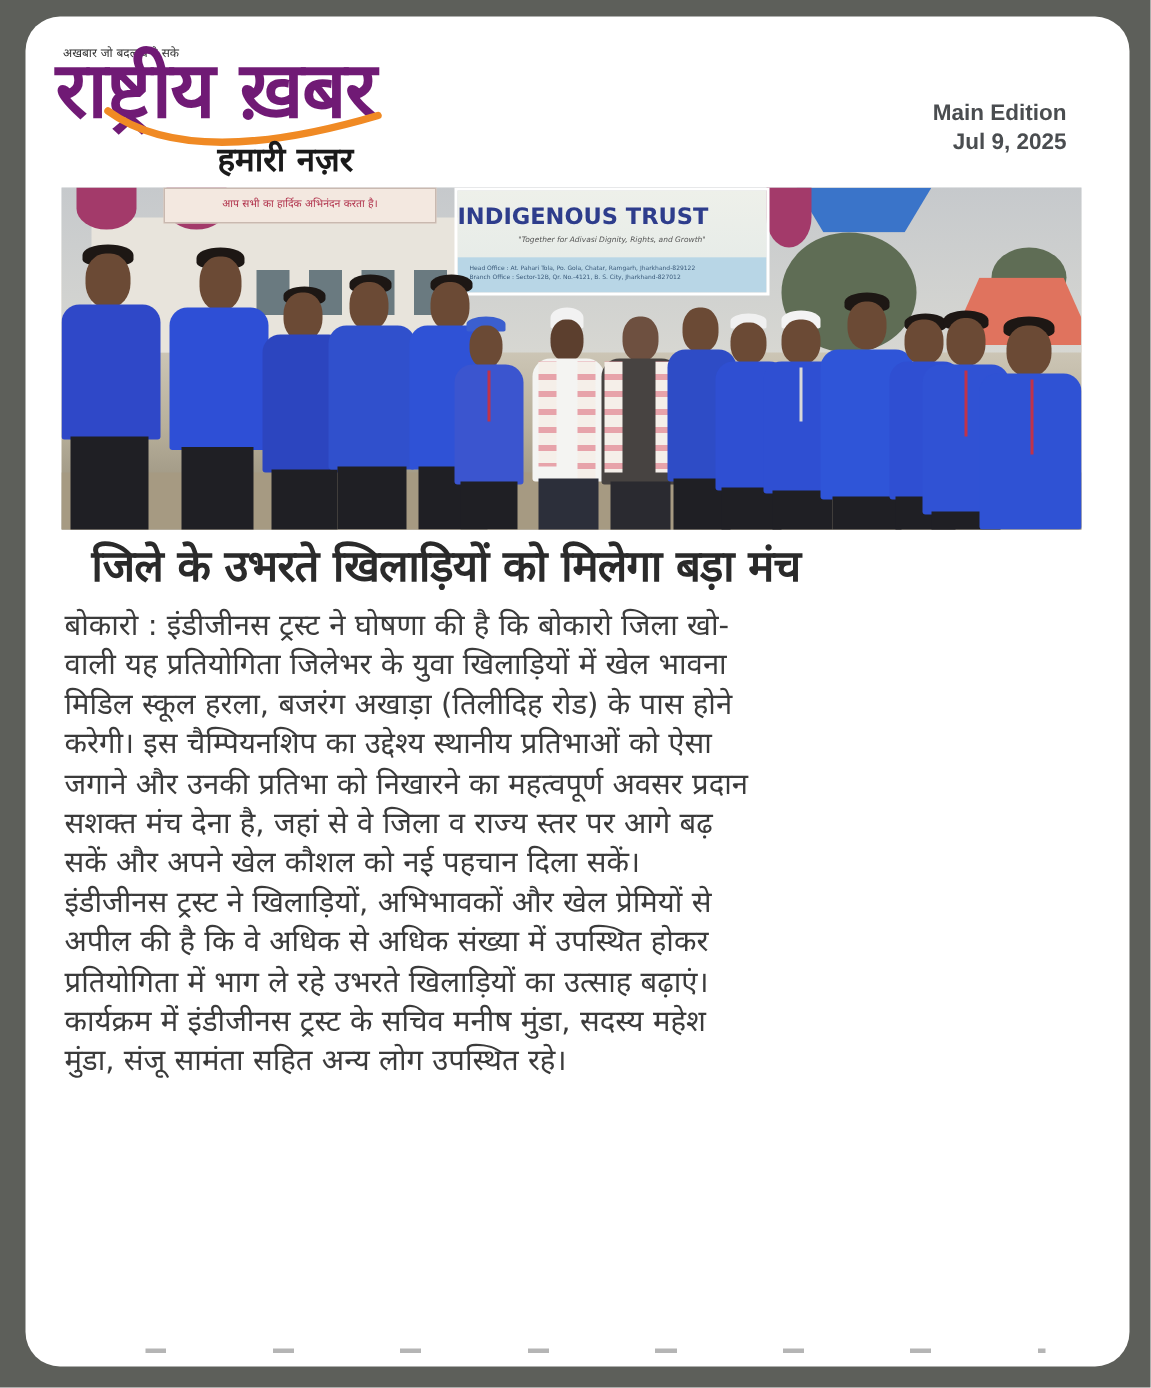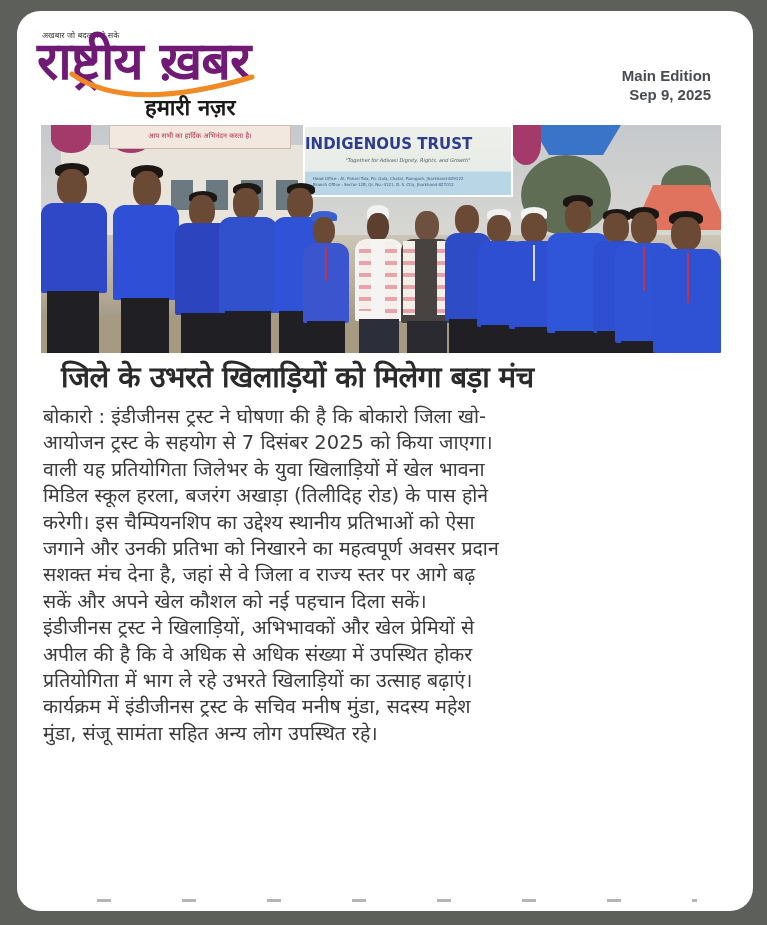--- a/index.html
+++ b/index.html
@@ -110,21 +110,21 @@
 
   <div class="masthead">
     <div class="tagline">अखबार जो बदलाव दे सके</div>
     <div class="logo-main">राष्ट्रीय ख़बर</div>
     <svg class="logo-swoosh" viewBox="0 0 190 40">
       <path d="M5 5 Q 60 45 185 8" stroke="#f08a24" stroke-width="5" fill="none" stroke-linecap="round"></path>
     </svg>
     <div class="logo-sub">हमारी नज़र</div>
     <div class="edition">
       <div>Main Edition</div>
-      <div>Sep 9, 2025</div>
+      <div>Jul 9, 2025</div>
     </div>
   </div>
 
   <div class="photo">
     <div class="sky"></div>
     <div class="building">
       <div class="win" style="left:110px"></div>
         <div class="win" style="left:145px"></div>
       <div class="win" style="left:180px"></div>
         <div class="win" style="left:215px"></div>
@@ -241,21 +241,20 @@
       <div class="head" style="left:18px;top:6px;width:30px;height:34px;"></div>
       <div class="body" style="left:0;top:38px;width:68px;height:104px;background:#2f52d4;"></div>
       <div class="lanyard" style="left:34px;top:42px;height:50px;"></div>
     </div>
   </div>
 
   <div class="headline">जिले के उभरते खिलाड़ियों को मिलेगा बड़ा मंच</div>
 
   <div class="article">
     <span class="line">बोकारो : इंडीजीनस ट्रस्ट ने घोषणा की है कि बोकारो जिला खो-</span>
-    <span class="line">आयोजन ट्रस्ट के सहयोग से 7 दिसंबर 2025 को किया जाएगा।</span>
     <span class="line">वाली यह प्रतियोगिता जिलेभर के युवा खिलाड़ियों में खेल भावना</span>
     <span class="line">मिडिल स्कूल हरला, बजरंग अखाड़ा (तिलीदिह रोड) के पास होने</span>
     <span class="line">करेगी। इस चैम्पियनशिप का उद्देश्य स्थानीय प्रतिभाओं को ऐसा</span>
     <span class="line">जगाने और उनकी प्रतिभा को निखारने का महत्वपूर्ण अवसर प्रदान</span>
     <span class="line">सशक्त मंच देना है, जहां से वे जिला व राज्य स्तर पर आगे बढ़</span>
     <span class="line">सकें और अपने खेल कौशल को नई पहचान दिला सकें।</span>
     <span class="line">इंडीजीनस ट्रस्ट ने खिलाड़ियों, अभिभावकों और खेल प्रेमियों से</span>
     <span class="line">अपील की है कि वे अधिक से अधिक संख्या में उपस्थित होकर</span>
     <span class="line">प्रतियोगिता में भाग ले रहे उभरते खिलाड़ियों का उत्साह बढ़ाएं।</span>
     <span class="line">कार्यक्रम में इंडीजीनस ट्रस्ट के सचिव मनीष मुंडा, सदस्य महेश</span>

